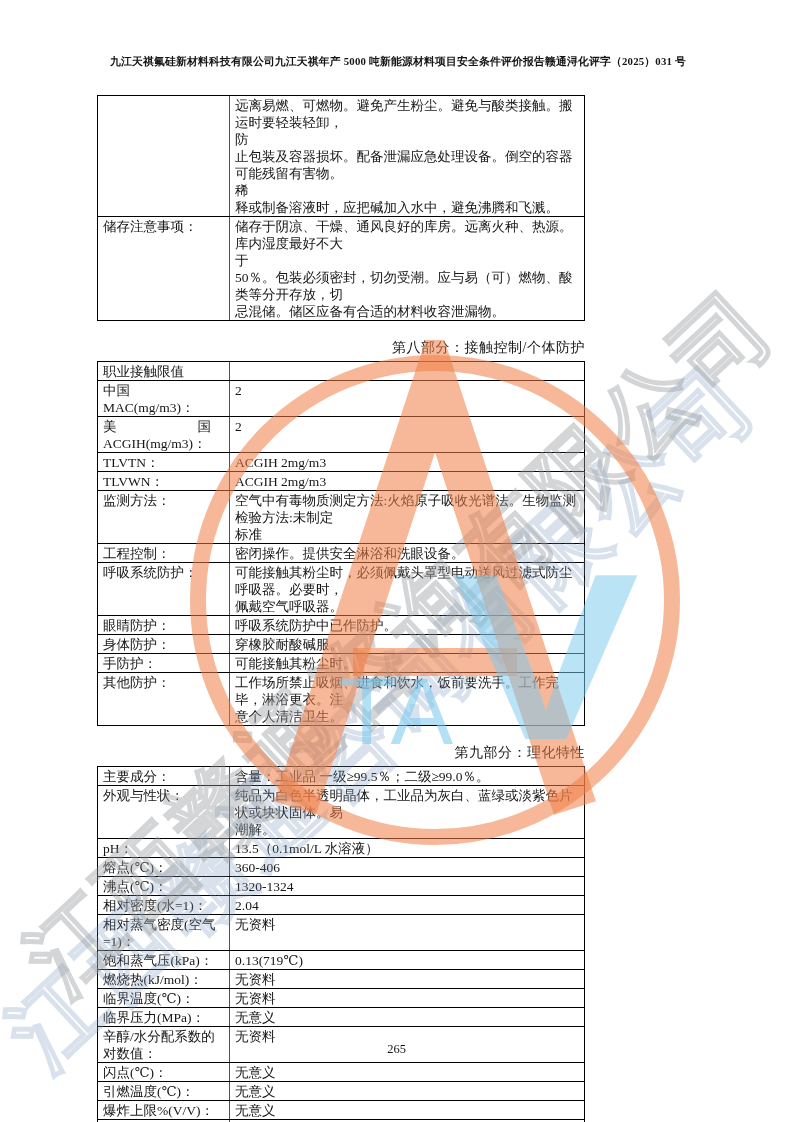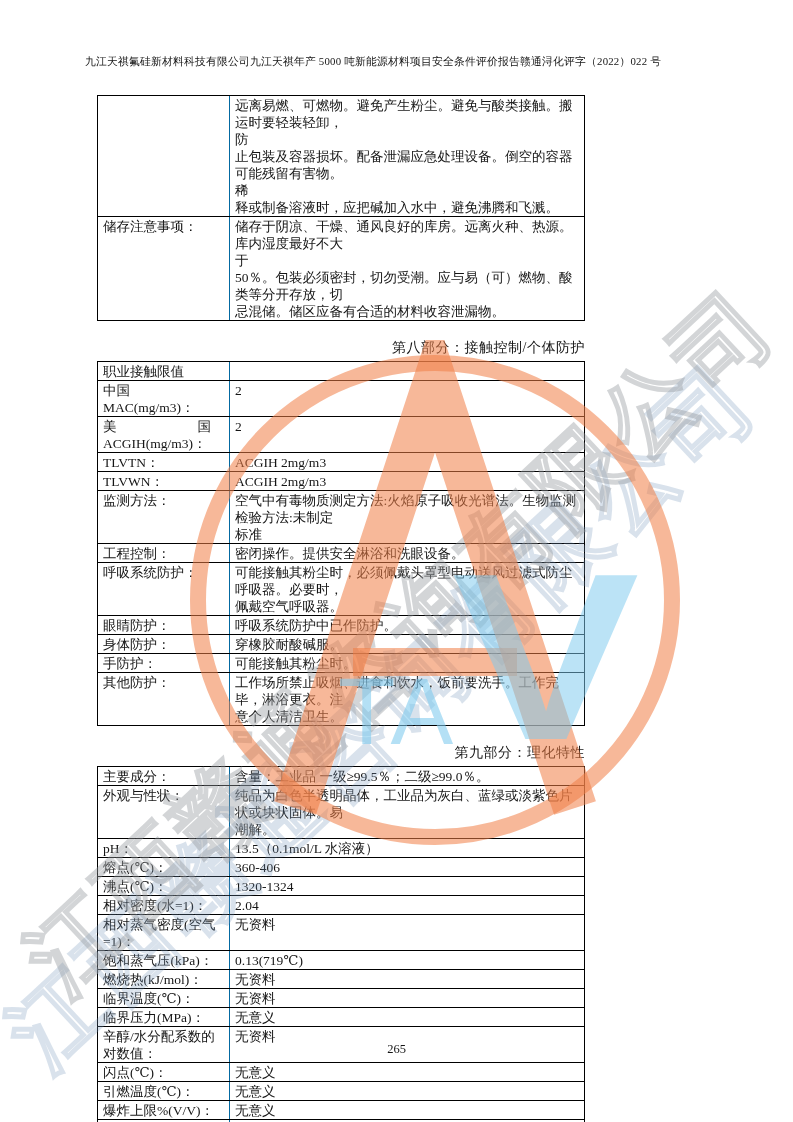--- a/index.html
+++ b/index.html
@@ -2,22 +2,22 @@
 <html><head>
 <meta charset="utf-8">
 <style>
   html,body{margin:0;padding:0;}
   body{
     width:793px;height:1122px;background:#ffffff;position:relative;overflow:hidden;
     font-family:"Liberation Serif","DejaVu Serif",serif;color:#151515;
   }
   .header{
     position:absolute;top:55px;left:85px;right:82px;
-    display:flex;justify-content:flex-start;align-items:baseline;
-    font-size:10.8px;font-weight:normal;letter-spacing:.2px;white-space:nowrap;
+    display:flex;justify-content:center;align-items:baseline;
+    font-size:10.8px;font-weight:bold;letter-spacing:.2px;white-space:nowrap;
   }
   .content{position:absolute;left:97px;top:95px;width:488px;z-index:1;}
   .tbl{border:1px solid #000;border-bottom:none;}
   .t-row{display:flex;border-bottom:1px solid #000;}
   .t-cell{padding:1px 5px 0 5px;font-size:13.5px;line-height:17px;white-space:pre-line;box-sizing:border-box;}
   .t-label{flex:0 0 132px;width:132px;border-right:1px solid #0369a1;}
   .t-value{flex:1 1 auto;min-height:17px;}
   .sec-title{font-size:14px;margin:18px 0 4px 2px;letter-spacing:.5px;text-align:right;}
   .page-num{position:absolute;left:0;right:0;top:1042px;text-align:center;font-size:12.5px;z-index:1;}
   
@@ -42,21 +42,21 @@
     font-family:"Liberation Sans","DejaVu Sans",sans-serif;font-weight:bold;
     font-size:238px;line-height:1;color:rgba(125,202,238,0.52);
     transform:scaleX(1.18);transform-origin:0 0;
   }
 </style>
 </head>
 <body>
 
 <div class="header">
   <span>九江天祺氟硅新材料科技有限公司九江天祺年产 5000 吨新能源材料项目安全条件评价报告</span>
-  <span>赣通浔化评字（2022）022 号</span>
+  <span>赣通浔化评字（2025）031 号</span>
 </div>
 
 <div class="content">
   <div class="tbl" id="tbl-continuation">
       <div class="t-row">
         <div class="t-cell t-label"></div>
         <div class="t-cell t-value">远离易燃、可燃物。避免产生粉尘。避免与酸类接触。搬运时要轻装轻卸，
 防
 止包装及容器损坏。配备泄漏应急处理设备。倒空的容器可能残留有害物。
 稀

